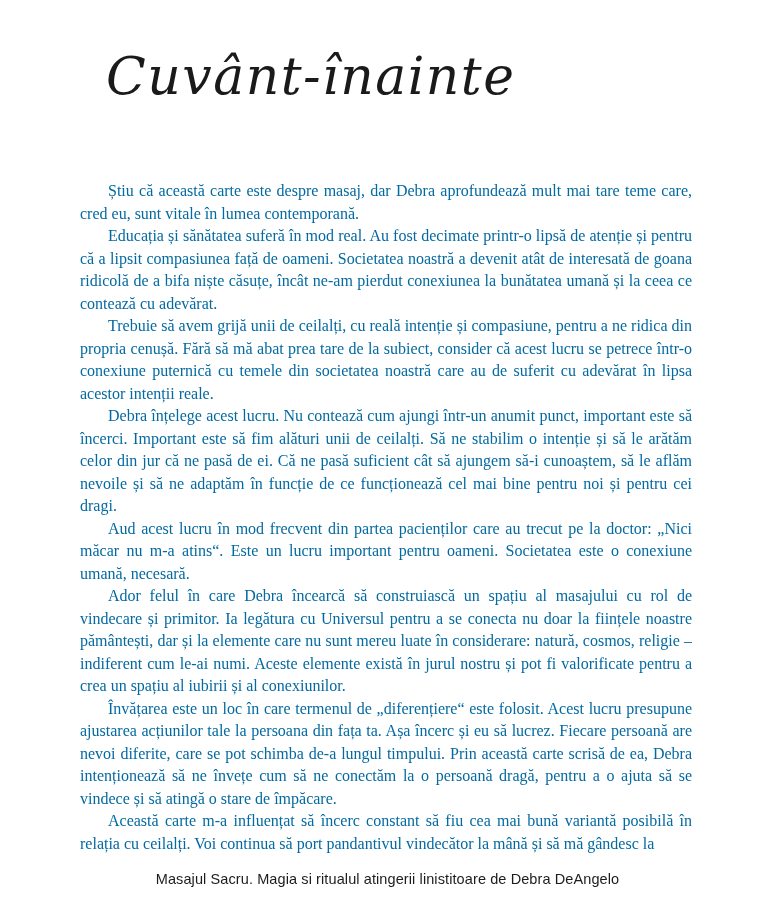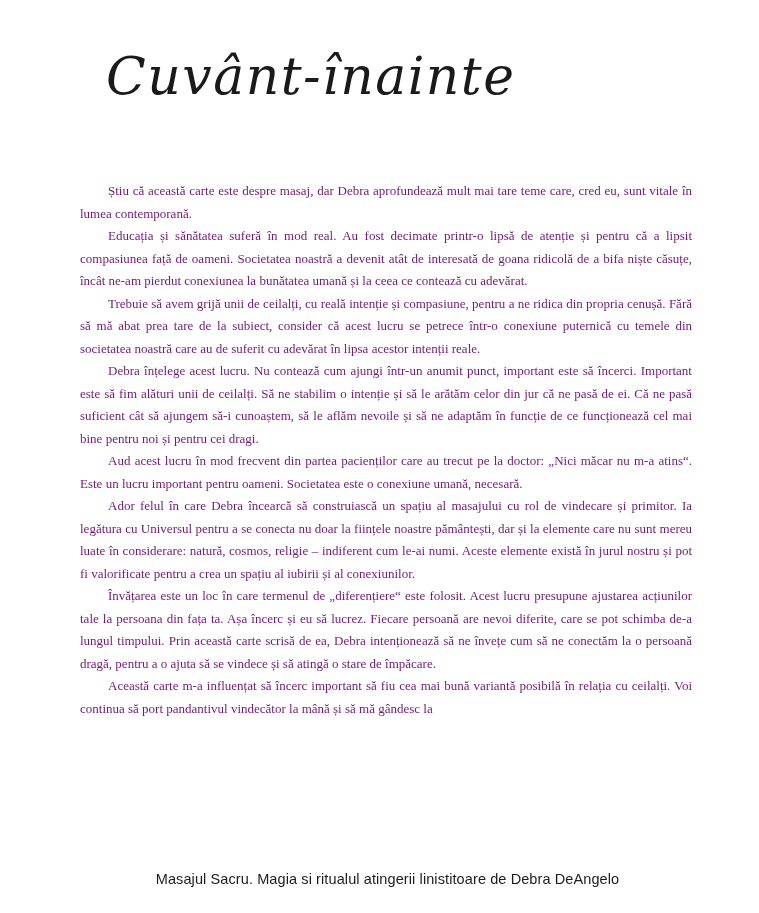--- a/index.html
+++ b/index.html
@@ -28,23 +28,23 @@
     color: #1a1a1a;
   }
   .body-text {
     position: absolute;
     left: 80px;
     top: 180px;
     width: 612px;
     height: 678px;
     overflow: hidden;
     font-family: "Liberation Serif", serif;
-    font-size: 13px;
+    font-size: 16px;
     line-height: 22.5px;
-    color: #701a75;
+    color: #0369a1;
     text-align: justify;
   }
   .body-text p {
     margin: 0;
     padding: 0;
     text-indent: 28px;
   }
   .book-caption {
     position: absolute;
     left: 0;
@@ -65,17 +65,17 @@
   <div class="chapter-title">Cuvânt-înainte</div>
 
   <div class="body-text">
       <p>Știu că această carte este despre masaj, dar Debra aprofundează mult mai tare teme care, cred eu, sunt vitale în lumea contemporană.</p>
       <p>Educația și sănătatea suferă în mod real. Au fost decimate printr-o lipsă de atenție și pentru că a lipsit compasiunea față de oameni. Societatea noastră a devenit atât de interesată de goana ridicolă de a bifa niște căsuțe, încât ne-am pierdut conexiunea la bunătatea umană și la ceea ce contează cu adevărat.</p>
       <p>Trebuie să avem grijă unii de ceilalți, cu reală intenție și compasiune, pentru a ne ridica din propria cenușă. Fără să mă abat prea tare de la subiect, consider că acest lucru se petrece într-o conexiune puternică cu temele din societatea noastră care au de suferit cu adevărat în lipsa acestor intenții reale.</p>
       <p>Debra înțelege acest lucru. Nu contează cum ajungi într-un anumit punct, important este să încerci. Important este să fim alături unii de ceilalți. Să ne stabilim o intenție și să le arătăm celor din jur că ne pasă de ei. Că ne pasă suficient cât să ajungem să-i cunoaștem, să le aflăm nevoile și să ne adaptăm în funcție de ce funcționează cel mai bine pentru noi și pentru cei dragi.</p>
       <p>Aud acest lucru în mod frecvent din partea pacienților care au trecut pe la doctor: „Nici măcar nu m-a atins“. Este un lucru important pentru oameni. Societatea este o conexiune umană, necesară.</p>
       <p>Ador felul în care Debra încearcă să construiască un spațiu al masajului cu rol de vindecare și primitor. Ia legătura cu Universul pentru a se conecta nu doar la ființele noastre pământești, dar și la elemente care nu sunt mereu luate în considerare: natură, cosmos, religie – indiferent cum le-ai numi. Aceste elemente există în jurul nostru și pot fi valorificate pentru a crea un spațiu al iubirii și al conexiunilor.</p>
       <p>Învățarea este un loc în care termenul de „diferențiere“ este folosit. Acest lucru presupune ajustarea acțiunilor tale la persoana din fața ta. Așa încerc și eu să lucrez. Fiecare persoană are nevoi diferite, care se pot schimba de-a lungul timpului. Prin această carte scrisă de ea, Debra intenționează să ne învețe cum să ne conectăm la o persoană dragă, pentru a o ajuta să se vindece și să atingă o stare de împăcare.</p>
-      <p>Această carte m-a influențat să încerc important să fiu cea mai bună variantă posibilă în relația cu ceilalți. Voi continua să port pandantivul vindecător la mână și să mă gândesc la</p>
+      <p>Această carte m-a influențat să încerc constant să fiu cea mai bună variantă posibilă în relația cu ceilalți. Voi continua să port pandantivul vindecător la mână și să mă gândesc la</p>
     </div>
 
   <div class="book-caption">Masajul Sacru. Magia si ritualul atingerii linistitoare de Debra DeAngelo</div>
 </div>
 
 </body></html>

